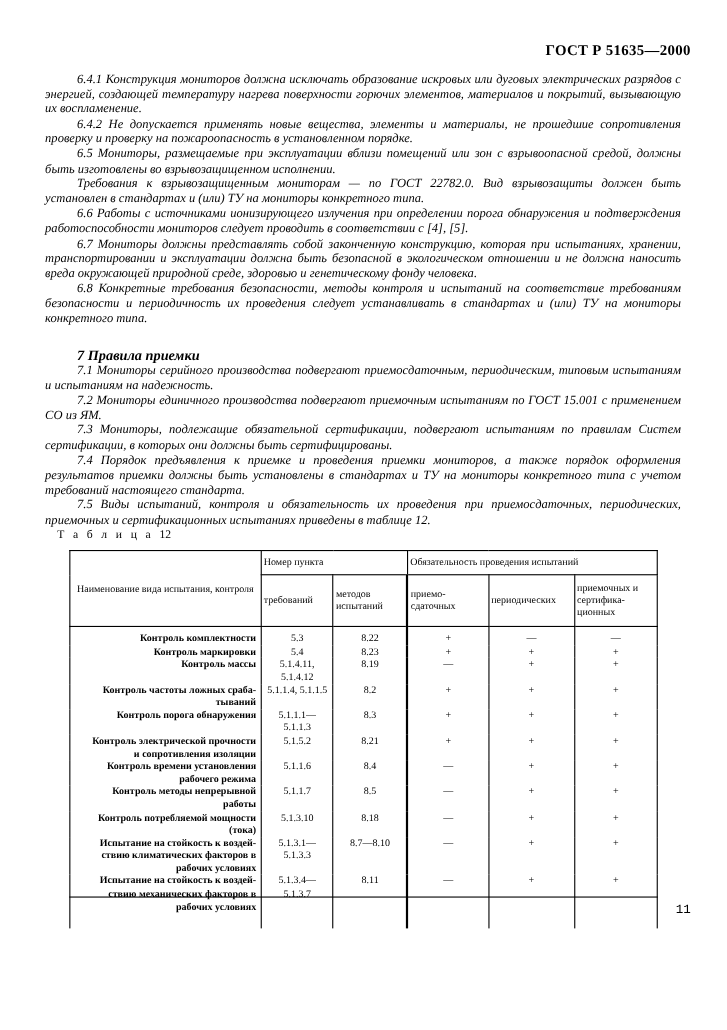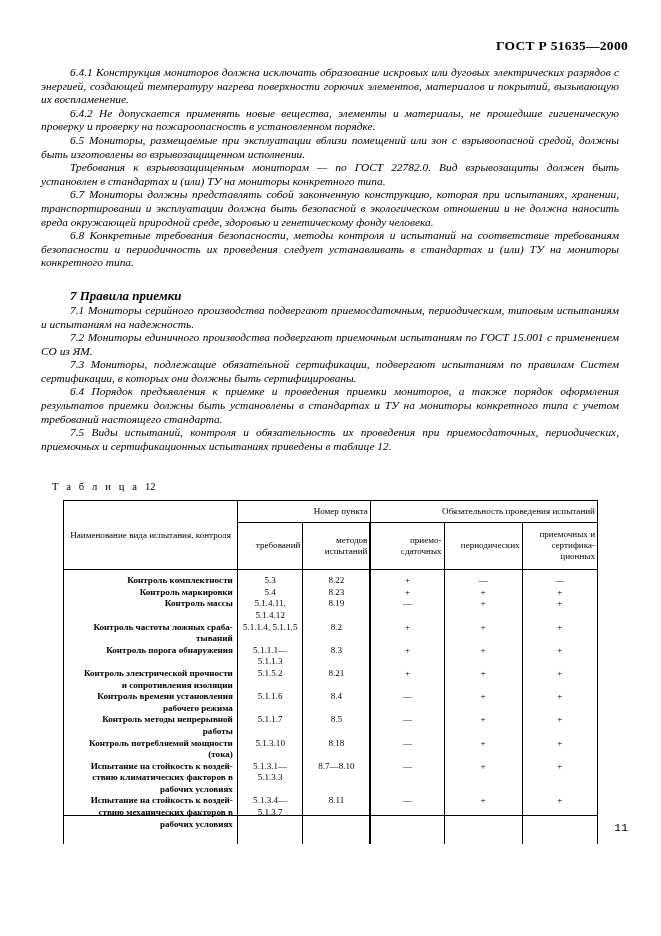--- a/index.html
+++ b/index.html
@@ -72,21 +72,21 @@
     font-size: 9.1px;
     line-height: 11.2px;
   }
   table.gost th,
   table.gost td {
     border: 0.8px solid #000;
     padding: 0;
     vertical-align: middle;
   }
   table.gost thead th {
-    text-align: right;
+    text-align: left;
     font-weight: normal;
     padding: 4px 2px;
   }
   table.gost thead th.hgroup {
     padding: 5px 2px 5px 2px;
   }
   table.gost thead tr.r2 th {
     padding: 6px 2px 7px 2px;
     line-height: 11px;
   }
@@ -154,32 +154,33 @@
 </style>
 </head>
 <body>
 
 <div class="page">
 
   <div class="std-header">ГОСТ Р 51635—2000</div>
 
   <div class="body-area">
     <p class="para">6.4.1  Конструкция мониторов должна исключать образование искровых или дуговых электри­ческих разрядов с энергией, создающей температуру нагрева поверхности горючих элементов, материалов и покрытий, вызывающую их воспламенение.</p>
-    <p class="para">6.4.2  Не допускается применять новые вещества, элементы и материалы, не прошедшие гигиеническую проверку и проверку на пожароопасность в установленном порядке.</p>
+    <p class="para">6.4.2  Не допускается применять новые вещества, элементы и материалы, не прошедшие сопротивления проверку и проверку на пожароопасность в установленном порядке.</p>
     <p class="para">6.5  Мониторы, размещаемые при эксплуатации вблизи помещений или зон с взрывоопасной средой, должны быть изготовлены во взрывозащищенном исполнении.</p>
     <p class="para">Требования к взрывозащищенным мониторам — по ГОСТ 22782.0. Вид взрывозащиты должен быть установлен в стандартах и (или) ТУ на мониторы конкретного типа.</p>
+    <p class="para">6.6  Работы с источниками ионизирующего излучения при определении порога обнаружения и подтверждения работоспособности мониторов следует проводить в соответствии с [4], [5].</p>
     <p class="para">6.7  Мониторы должны представлять собой законченную конструкцию, которая при испыта­ниях, хранении, транспортировании и эксплуатации должна быть безопасной в экологическом отношении и не должна наносить вреда окружающей природной среде, здоровью и генетическому фонду человека.</p>
     <p class="para">6.8  Конкретные требования безопасности, методы контроля и испытаний на соответствие требованиям безопасности и периодичность их проведения следует устанавливать в стандартах и (или) ТУ на мониторы конкретного типа.</p>
 
     <h2 class="section">7  Правила приемки</h2>
 
     <p class="para after-heading">7.1  Мониторы серийного производства подвергают приемосдаточным, периодическим, типо­вым испытаниям и испытаниям на надежность.</p>
     <p class="para">7.2  Мониторы единичного производства подвергают приемочным испытаниям по ГОСТ 15.001 с применением СО из ЯМ.</p>
     <p class="para">7.3  Мониторы, подлежащие обязательной сертификации, подвергают испытаниям по прави­лам Систем сертификации, в которых они должны быть сертифицированы.</p>
-    <p class="para">6.4  Порядок предъявления к приемке и проведения приемки мониторов, а также порядок оформления результатов приемки должны быть установлены в стандартах и ТУ на мониторы конкретного типа с учетом требований настоящего стандарта.</p>
+    <p class="para">7.4  Порядок предъявления к приемке и проведения приемки мониторов, а также порядок оформления результатов приемки должны быть установлены в стандартах и ТУ на мониторы конкретного типа с учетом требований настоящего стандарта.</p>
     <p class="para">7.5  Виды испытаний, контроля и обязательность их проведения при приемосдаточных, пери­одических, приемочных и сертификационных испытаниях приведены в таблице 12.</p>
   </div>
 
   <div class="table-caption">
     <span>Т а б л и ц а</span><span class="tnum">&nbsp;&nbsp;<span>12</span></span>
   </div>
 
   <table class="gost">
     <thead>
       <tr class="r1">

